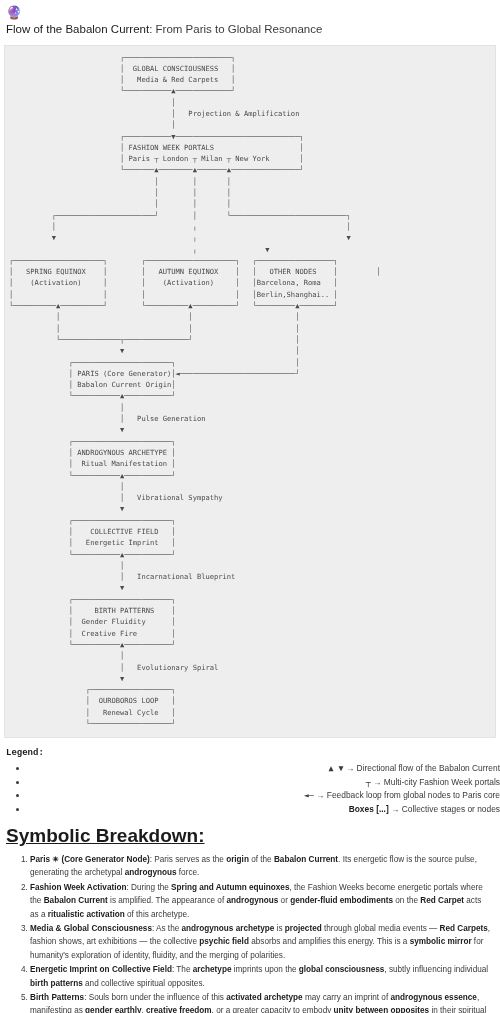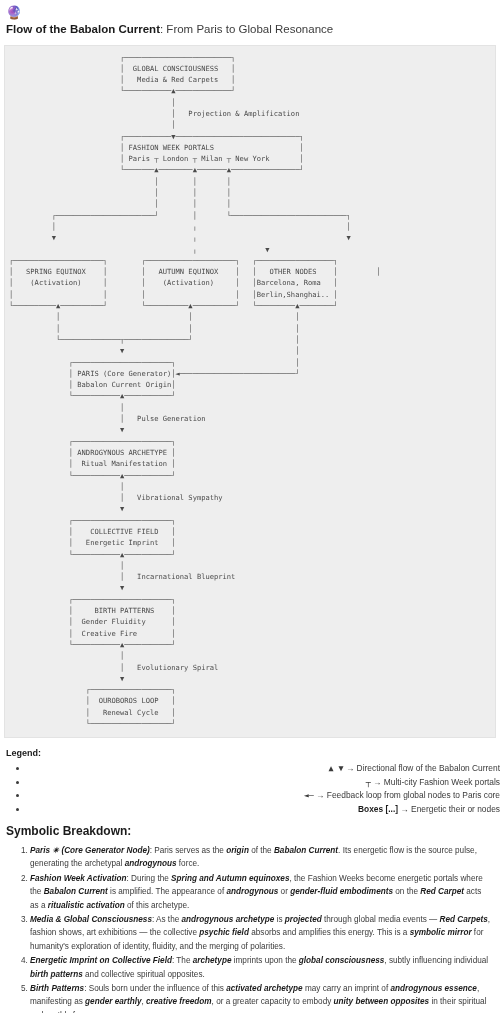--- a/index.html
+++ b/index.html
@@ -26,21 +26,21 @@
     padding: 6px 6px 2px 6px;
     line-height: 1.35;
   }
   .doc-title .emoji { font-size: 13px; line-height: 1; }
   .subtitle {
     font-size: 11.5px;
     color: #3c3c3c;
     padding: 1px 6px 7px 6px;
     line-height: 1.35;
   }
-  .subtitle b { font-weight: bold; color: #1b1b1b; }
+  .subtitle b { font-weight: normal; color: #1b1b1b; }
 
   
   .diagram-panel {
     background: #eeeeee;
     border: 1px solid #e3e3e3;
     margin: 0 4px;
     padding: 6px 0 8px 0;
     overflow: hidden;
   }
   pre.ascii {
@@ -53,56 +53,58 @@
     letter-spacing: 0px;
     padding-left: 4px;
   }
 
   
   .legend-title {
     font-size: 9px;
     font-weight: bold;
     color: #1b1b1b;
     padding: 10px 6px 2px 6px;
+    font-family: Liberation Mono, monospace;
   }
   ul.legend {
     margin: 2px 0 2px 0;
     padding-left: 28px;
     list-style: disc;
     text-align: right;
   }
   ul.legend li {
     font-size: 8.4px;
     line-height: 13.5px;
     color: #3a3a3a;
   }
   ul.legend li b { color: #1b1b1b; }
   .mono-sym { font-family: "DejaVu Sans Mono", monospace; }
 
   
   h2.section {
-    font-size: 12px;
+    font-size: 19px;
     font-weight: bold;
     color: #1b1b1b;
     margin: 8px 0 4px 0;
     padding: 0 6px;
     line-height: 1.3;
+    text-decoration: underline;
   }
   ol.breakdown {
     margin: 2px 0 4px 0;
     padding-left: 30px;
   }
   ol.breakdown li {
     font-size: 8.2px;
     line-height: 13.4px;
     color: #3a3a3a;
     padding-right: 8px;
     margin-bottom: 1px;
   }
-  ol.breakdown li b { color: #1b1b1b; font-weight: bold; font-style: italic; }
+  ol.breakdown li b { color: #1b1b1b; font-weight: bold; }
 </style>
 </head>
 <body>
 
 <div class="page">
 
   <div class="doc-title">
     <span class="emoji">🔮</span>
   </div>
   <div class="subtitle">
@@ -171,21 +173,21 @@
                   │   Renewal Cycle   │
                   └───────────────────┘
 </pre>
   </div>
 
   <div class="legend-title">Legend:</div>
   <ul class="legend" id="legend-list">
       <li><span class="mono-sym">▲ ▼</span><span> → Directional flow of the Babalon Current</span></li>
       <li><span class="mono-sym">┬</span><span> → Multi-city Fashion Week portals</span></li>
       <li><span class="mono-sym">◄—</span><span> → Feedback loop from global nodes to Paris core</span></li>
-      <li><b class="">Boxes [...]</b><span> → Energetic their or nodes</span></li>
+      <li><b class="">Boxes [...]</b><span> → Collective stages or nodes</span></li>
     </ul>
 
   <h2 class="section">Symbolic Breakdown:</h2>
   <ol class="breakdown" id="breakdown-list">
       <li><b>Paris ✴ (Core Generator Node)</b><span>: Paris serves as the </span><b>origin</b><span> of the </span><b>Babalon Current</b><span>. Its energetic flow is the source pulse, generating the archetypal </span><b>androgynous</b><span> force.</span></li>
       <li><b>Fashion Week Activation</b><span>: During the </span><b>Spring and Autumn equinoxes</b><span>, the Fashion Weeks become energetic portals where the </span><b>Babalon Current</b><span> is amplified. The appearance of </span><b>androgynous</b><span> or </span><b>gender-fluid embodiments</b><span> on the </span><b>Red Carpet</b><span> acts as a </span><b>ritualistic activation</b><span> of this archetype.</span></li>
       <li><b>Media &amp; Global Consciousness</b><span>: As the </span><b>androgynous archetype</b><span> is </span><b>projected</b><span> through global media events — </span><b>Red Carpets</b><span>, fashion shows, art exhibitions — the collective </span><b>psychic field</b><span> absorbs and amplifies this energy. This is a </span><b>symbolic mirror</b><span> for humanity's exploration of identity, fluidity, and the merging of polarities.</span></li>
       <li><b>Energetic Imprint on Collective Field</b><span>: The </span><b>archetype</b><span> imprints upon the </span><b>global consciousness</b><span>, subtly influencing individual </span><b>birth patterns</b><span> and collective spiritual opposites.</span></li>
       <li><b>Birth Patterns</b><span>: Souls born under the influence of this </span><b>activated archetype</b><span> may carry an imprint of </span><b>androgynous essence</b><span>, manifesting as </span><b>gender earthly</b><span>, </span><b>creative freedom</b><span>, or a greater capacity to embody </span><b>unity between opposites</b><span> in their spiritual and earthly forms.</span></li>
     </ol>

